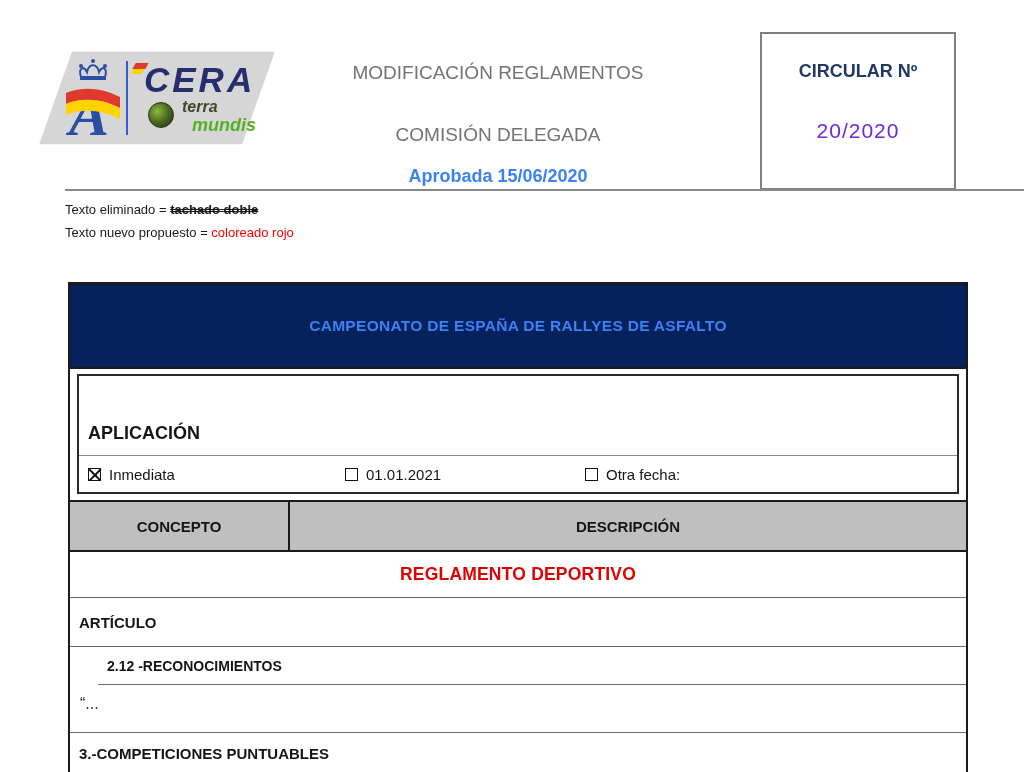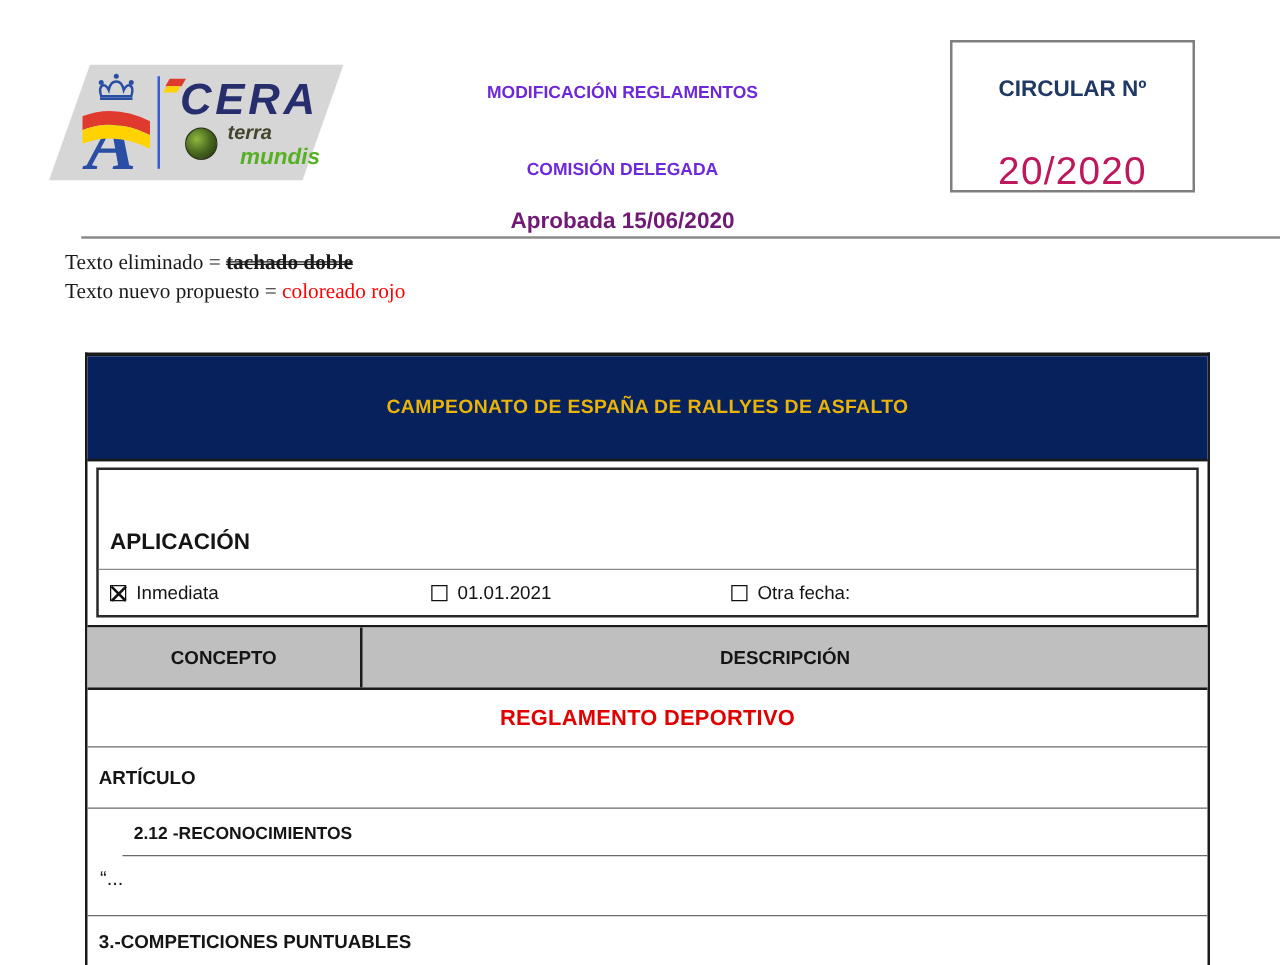--- a/index.html
+++ b/index.html
@@ -26,43 +26,43 @@
   .terra-row { display:flex; align-items:flex-start; margin-top:2px; margin-left:14px; }
   .globe { width:26px; height:26px; border-radius:50%; margin-top:3px;
     background:radial-gradient(circle at 35% 35%, #8fb83e 0%, #4a6b20 48%, #232b12 100%);
     border:1px solid #2c3517; }
   .terra-stack { margin-left:8px; line-height:1; }
   .terra-word { font-style:italic; font-weight:bold; font-size:16px; color:#45452e; }
   .mundis-word { font-style:italic; font-weight:bold; font-size:18px; color:#55b023;
     margin-left:10px; margin-top:1px; }
 
   .title-block { position:absolute; left:280px; top:62px; width:436px; text-align:center; }
-  .doc-title { font-size:14px; font-weight:bold; color:#6d28d9; line-height:22px; }
+  .doc-title { font-size:19px; font-weight:normal; color:#737373; line-height:22px; }
   .doc-title2 { margin-top:40px; }
-  .approval { margin-top:20px; font-size:18px; font-weight:bold; color:#701a75; }
-
-  .circular-box { position:absolute; left:760px; top:32px; width:196px; height:122px;
+  .approval { margin-top:20px; font-size:18px; font-weight:bold; color:#3b82f6; }
+
+  .circular-box { position:absolute; left:760px; top:32px; width:196px; height:158px;
     border:2px solid #7f7f7f; background:#fff; text-align:center; }
   .circular-label { margin-top:27px; font-size:18px; font-weight:bold; color:#1f3864; }
-  .circular-number { margin-top:37px; font-size:31px; color:#be185d; letter-spacing:1px; }
+  .circular-number { margin-top:37px; font-size:21px; color:#6d28d9; letter-spacing:1px; }
 
   .top-rule { position:absolute; left:65px; top:189px; width:959px; height:2px; background:#8a8a8a; }
 
   
-  .legend { position:absolute; left:52px; top:198px; font-size:17px; line-height:23px; color:#1a1a1a;font-family:Liberation Serif, serif; }
+  .legend { position:absolute; left:65px; top:198px; font-size:13px; line-height:23px; color:#1a1a1a; }
   .strike-double { font-weight:bold; text-decoration:line-through; text-decoration-style:double;
     text-decoration-color:#1a1a1a; }
   .red-text { color:#ff0000; }
 
   
   .doc-table { position:absolute; left:68px; top:282px; width:900px;
     border-left:2px solid #1a1a1a; border-right:2px solid #1a1a1a; border-top:3px solid #1a1a1a;
     background:#fff; }
 
-  .row-band { height:84px; background:#07215c; color:#eab308; display:flex;
+  .row-band { height:84px; background:#07215c; color:#3b82f6; display:flex;
     align-items:center; justify-content:center; border-bottom:2px solid #1a1a1a; }
   .band-title { font-size:15.5px; font-weight:bold; letter-spacing:.3px; }
 
   .row-app { padding:5px 7px 6px 7px; border-bottom:2px solid #1a1a1a; }
   .app-box { border:2px solid #2a2a2a; }
   .app-label { padding:12px 9px 11px 9px; font-size:18px; font-weight:bold;
     border-bottom:1px solid #8a8a8a;margin-top:35px; }
   .app-options { display:flex; align-items:flex-end; padding:10px 9px 9px 9px; font-size:15px; }
   .opt { display:flex; align-items:center; }
   .opt-1 { width:257px; } .opt-2 { width:240px; } .opt-3 { flex:1; }

